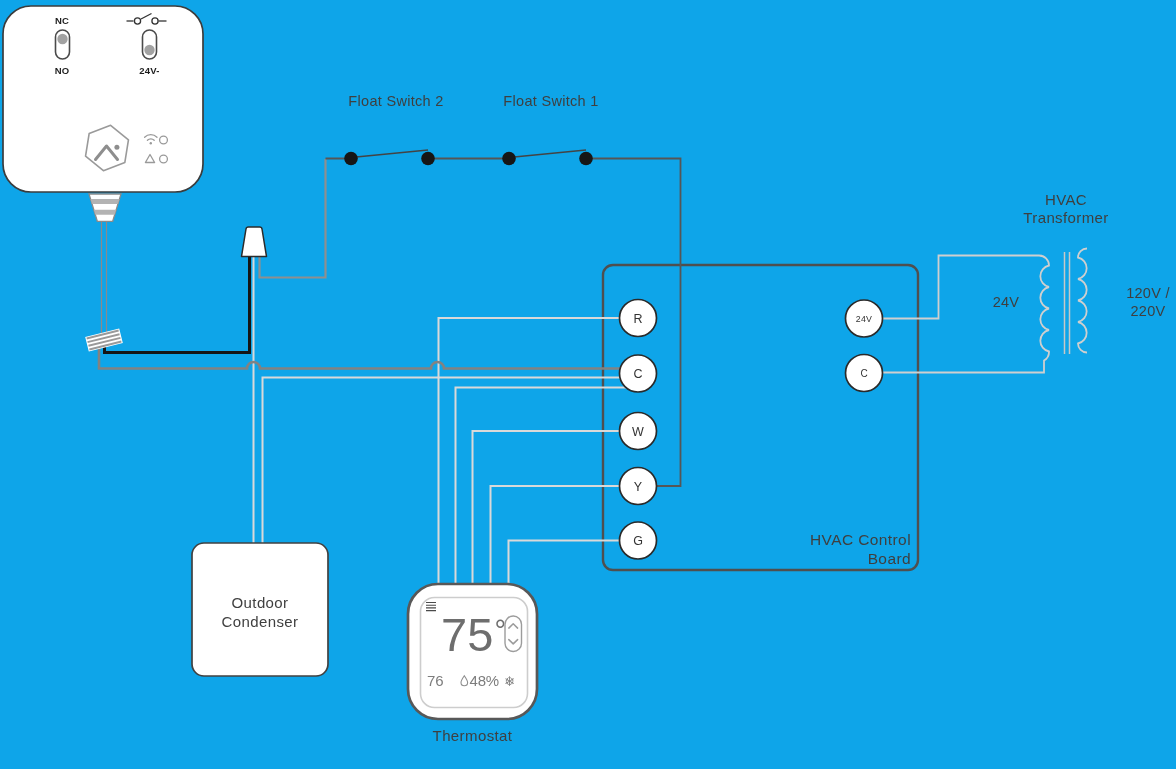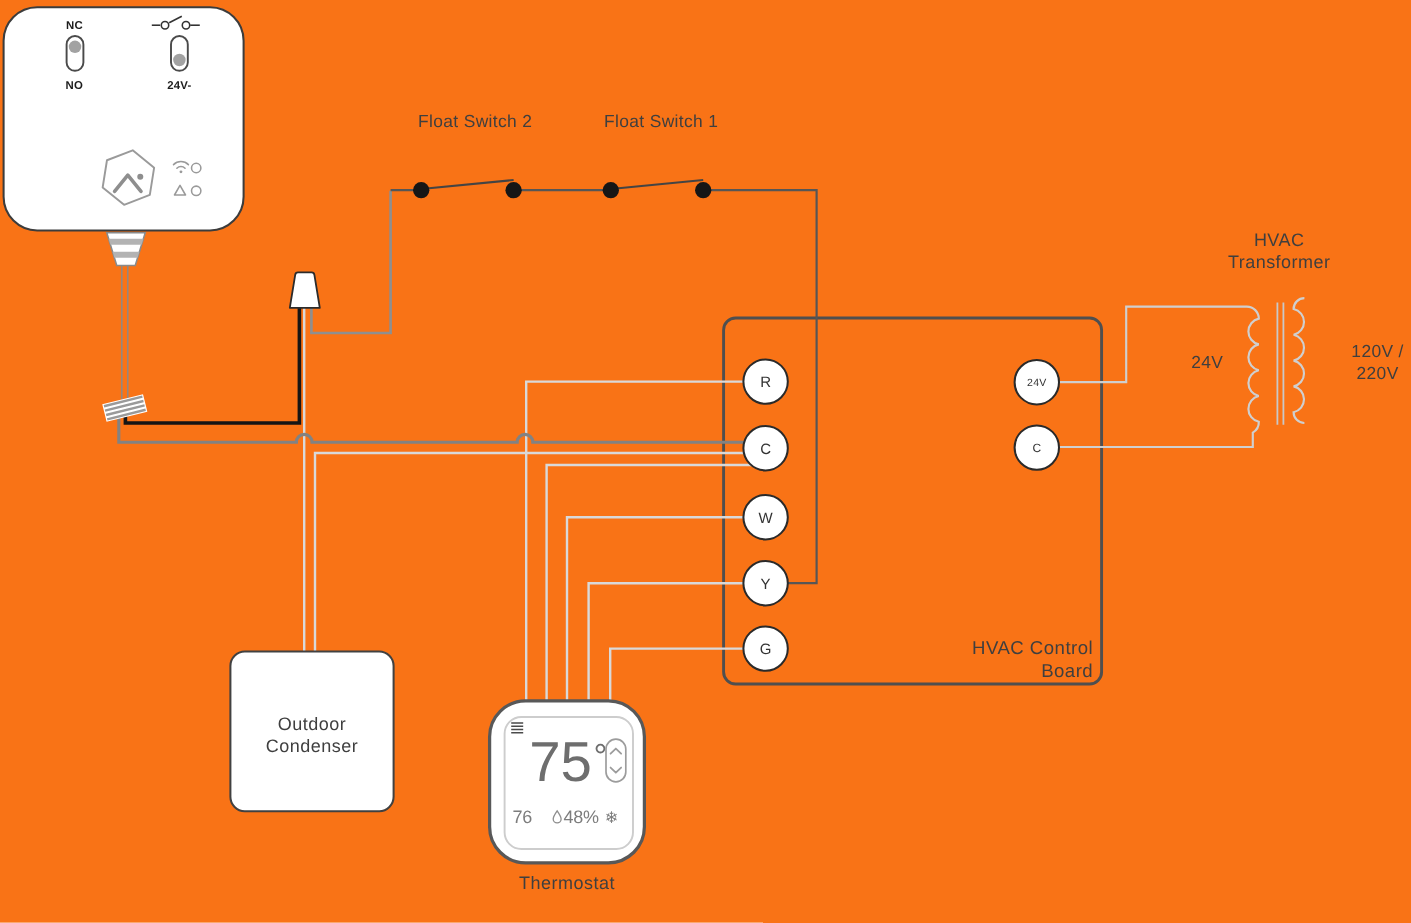--- a/index.html
+++ b/index.html
@@ -1,16 +1,16 @@
 <!DOCTYPE html>
 <html><head>
 <meta charset="utf-8">
 <style>
   html,body{margin:0;padding:0;background:#fff;}
-  .stage{position:relative;width:1176px;height:769px;background:#f97316;overflow:hidden;}
+  .stage{position:relative;width:1176px;height:769px;background:#0ea5e9;overflow:hidden;}
   svg{position:absolute;left:0;top:0;}
   text{font-family:"Liberation Sans","DejaVu Sans",sans-serif;fill:#3f3f3f;}
   .lbl{font-size:15px;letter-spacing:.4px;}
   .lbl-sm{font-size:14.5px;letter-spacing:.3px;}
   .term{font-size:12.5px;fill:#333;text-anchor:middle;}
   .term-tiny{font-size:8.8px;fill:#333;text-anchor:middle;letter-spacing:.2px;}
   .dev-lbl{font-size:9.5px;font-weight:bold;fill:#1d1d1d;text-anchor:middle;letter-spacing:.2px;}
   .big-temp{font-size:47px;font-weight:200;fill:#6e6e6e;}
   .deg{font-size:29px;font-weight:200;fill:#6e6e6e;}
   .tstat-row{font-size:15px;fill:#7d7d7d;letter-spacing:-0.2px;}

